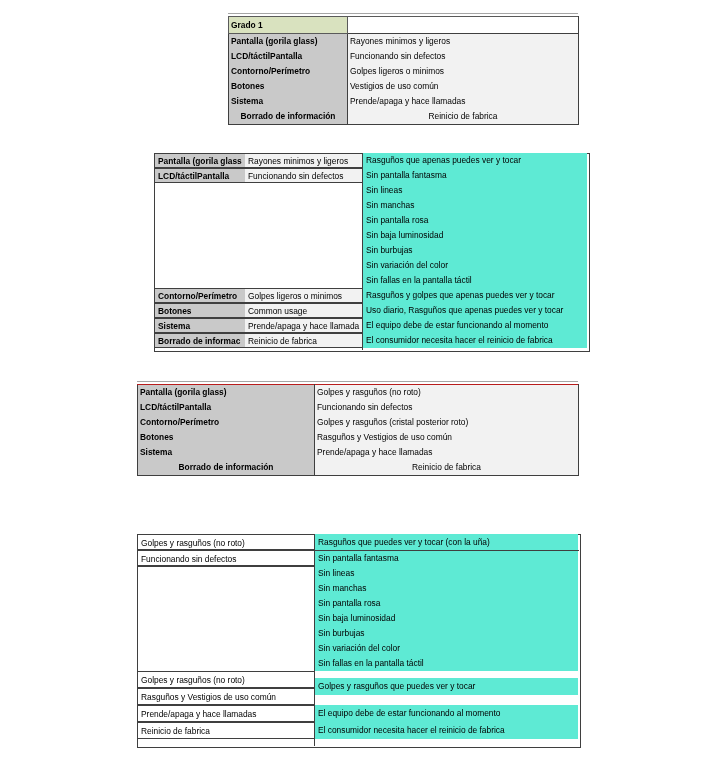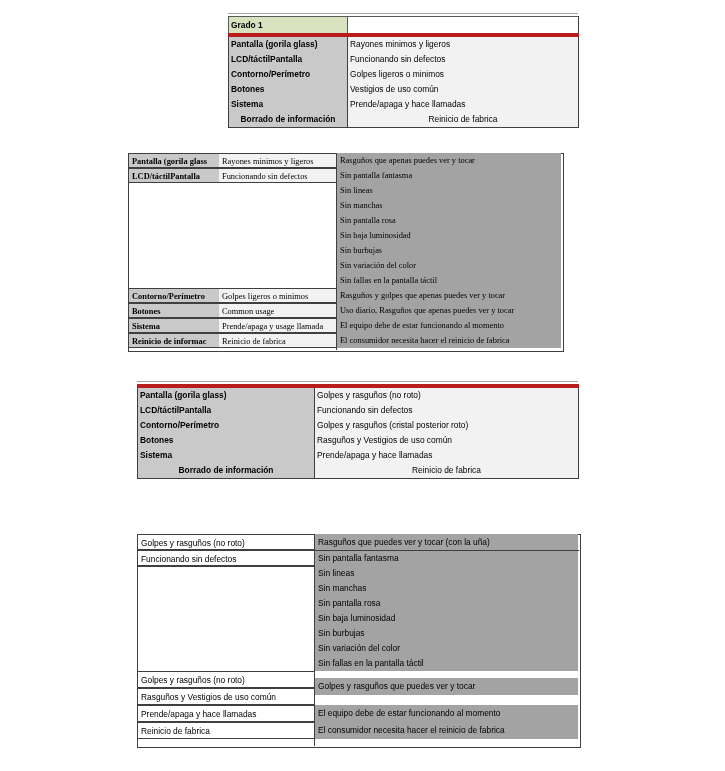--- a/index.html
+++ b/index.html
@@ -73,40 +73,40 @@
   .sum-label {
     background: #c9c9c9;
     font-weight: bold;
     border-left: 1px solid #3f3f3f;
     border-right: 1px solid #3f3f3f;
   }
   .sum-value {
     background: #f2f2f2;
     border-right: 1px solid #3f3f3f;
   }
-  .sum-row-first td { border-top: 4px solid #b91c1c; margin-top: 28px; }
+  .sum-row-first td { border-top: 1px solid #b91c1c; margin-top: 28px; }
   .sum-row-last td { border-bottom: 1px solid #3f3f3f; text-align: center; }
 
   
   .det-a {
     background: #c9c9c9;
     font-weight: bold;
     border: 1px solid #3f3f3f;
   }
   .det-a-plain {
     background: #ffffff;
     font-weight: normal;
     border: 1px solid #3f3f3f;
   }
   .det-b {
     background: #f2f2f2;
     border: 1px solid #3f3f3f;
     border-left: none;
   }
-  .det-c { background: #a3a3a3; }
+  .det-c { background: #5eead4; }
 
   
   .frame {
     position: absolute;
     border: 1px solid #3f3f3f;
     pointer-events: none;
     background: transparent;
   }
   .vline {
     position: absolute;
@@ -166,21 +166,21 @@
         <td class="sum-label">Sistema</td>
         <td class="sum-value">Prende/apaga y hace llamadas</td>
       </tr>
       <tr class="sum-row-last">
         <td class="sum-label">Borrado de información</td>
         <td class="sum-value">Reinicio de fabrica</td>
       </tr>
     </tbody>
   </table>
 
-  <div style="position:absolute; left:128px; top:153px; width:434px; height:197px;font-family:Liberation Serif, serif;">
+  <div style="position:absolute; left:154px; top:153px; width:434px; height:197px;">
 
     <div class="frame" style="left:0px; top:0px; width:434px; height:197px;"></div>
 
     <div class="vline" style="left:208px; top:0px; height:197px;"></div>
 
     <div class="abs" style="left:0px; top:0px; width:209px; height:31px;">
       <div class="detcell det-a" style="left:0px; top:0px; width:92px; font-weight:bold;">Pantalla (gorila glass</div>
       <div class="detcell det-b" style="left:91px; top:0px; width:118px;">Rayones minimos y ligeros</div>
       <div class="detcell det-a" style="left:0px; top:15px; width:92px; font-weight:bold;">LCD/táctilPantalla</div>
       <div class="detcell det-b" style="left:91px; top:15px; width:118px;">Funcionando sin defectos</div>
@@ -198,24 +198,24 @@
 
     <div class="detcell det-a" style="left:0px; top:135px; width:92px; font-weight:bold;">Contorno/Perímetro</div>
     <div class="detcell det-b" style="left:91px; top:135px; width:118px;">Golpes ligeros o minimos</div>
     <div class="detcell det-c" style="left:209px; top:135px; width:224px;">Rasguños y golpes que apenas puedes ver y tocar</div>
 
     <div class="detcell det-a" style="left:0px; top:150px; width:92px; font-weight:bold;">Botones</div>
     <div class="detcell det-b" style="left:91px; top:150px; width:118px;">Common usage</div>
     <div class="detcell det-c" style="left:209px; top:150px; width:224px;">Uso diario, Rasguños que apenas puedes ver y tocar</div>
 
     <div class="detcell det-a" style="left:0px; top:165px; width:92px; font-weight:bold;">Sistema</div>
-    <div class="detcell det-b" style="left:91px; top:165px; width:118px;">Prende/apaga y usage llamada</div>
+    <div class="detcell det-b" style="left:91px; top:165px; width:118px;">Prende/apaga y hace llamada</div>
     <div class="detcell det-c" style="left:209px; top:165px; width:224px;">El equipo debe de estar funcionando al momento</div>
 
-    <div class="detcell det-a" style="left:0px; top:180px; width:92px; font-weight:bold;">Reinicio de informac</div>
+    <div class="detcell det-a" style="left:0px; top:180px; width:92px; font-weight:bold;">Borrado de informac</div>
     <div class="detcell det-b" style="left:91px; top:180px; width:118px;">Reinicio de fabrica</div>
     <div class="detcell det-c" style="left:209px; top:180px; width:224px;">El consumidor necesita hacer el reinicio de fabrica</div>
   </div>
 
   <div class="rule" style="left:137px; top:381px; width:441px;"></div>
 
   <table class="tbl" style="left:137px; top:384px; width:441px;">
     <colgroup>
         <col style="width:177px">
         <col style="width:264px">

